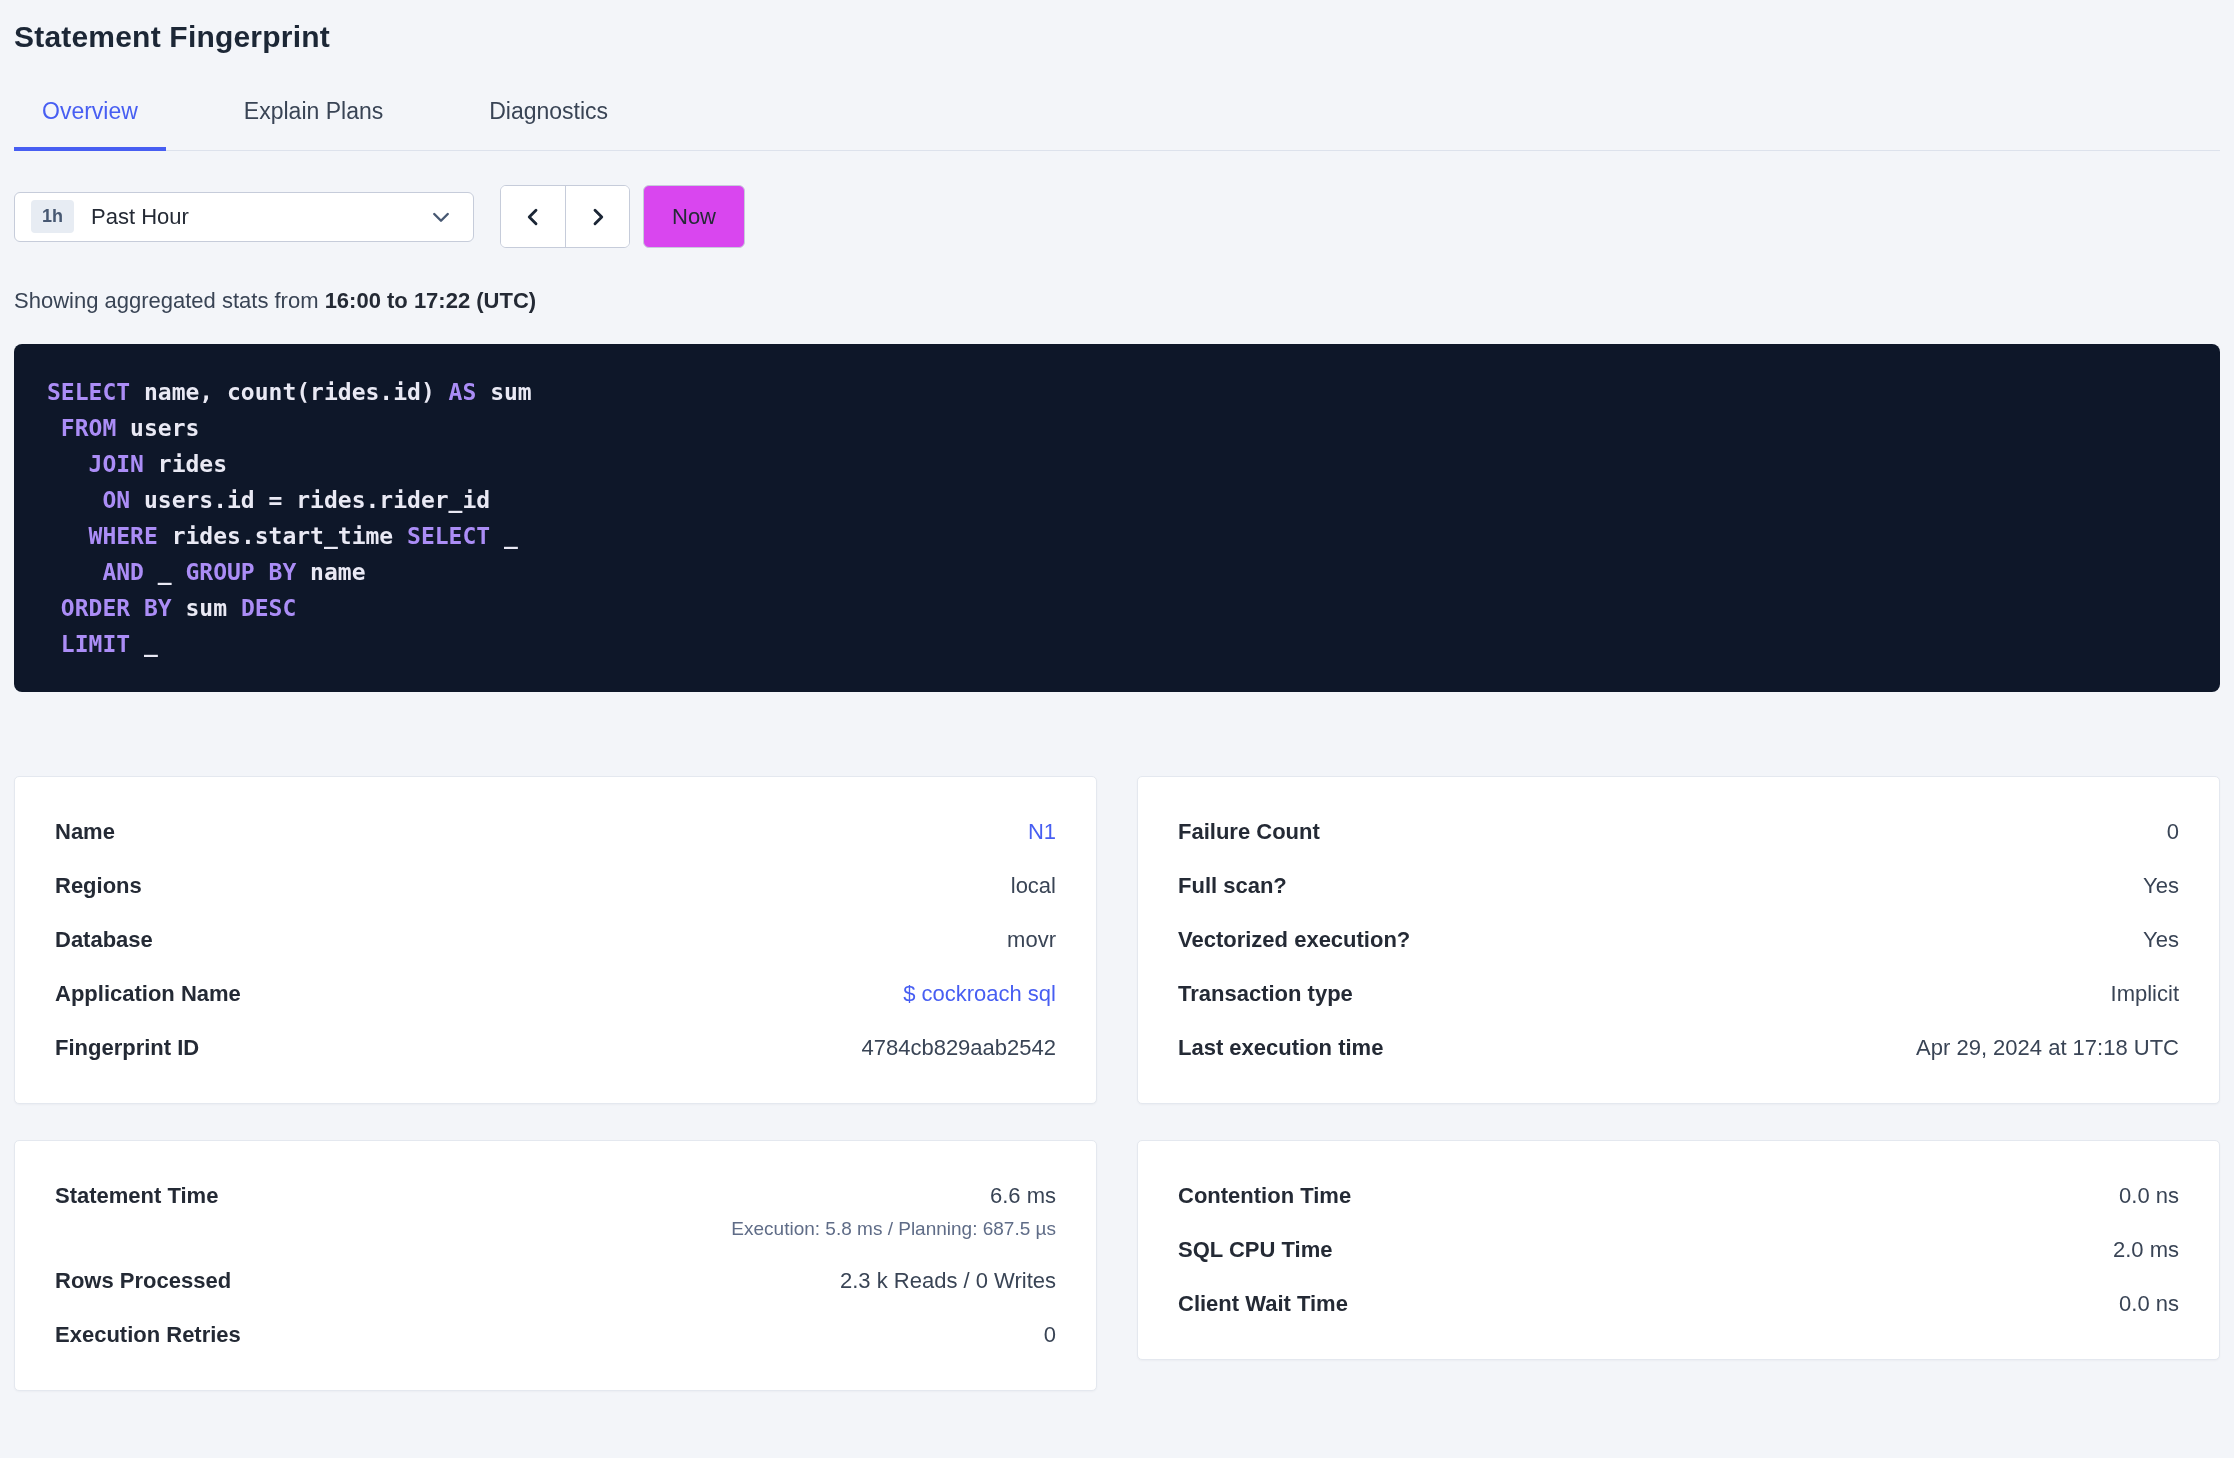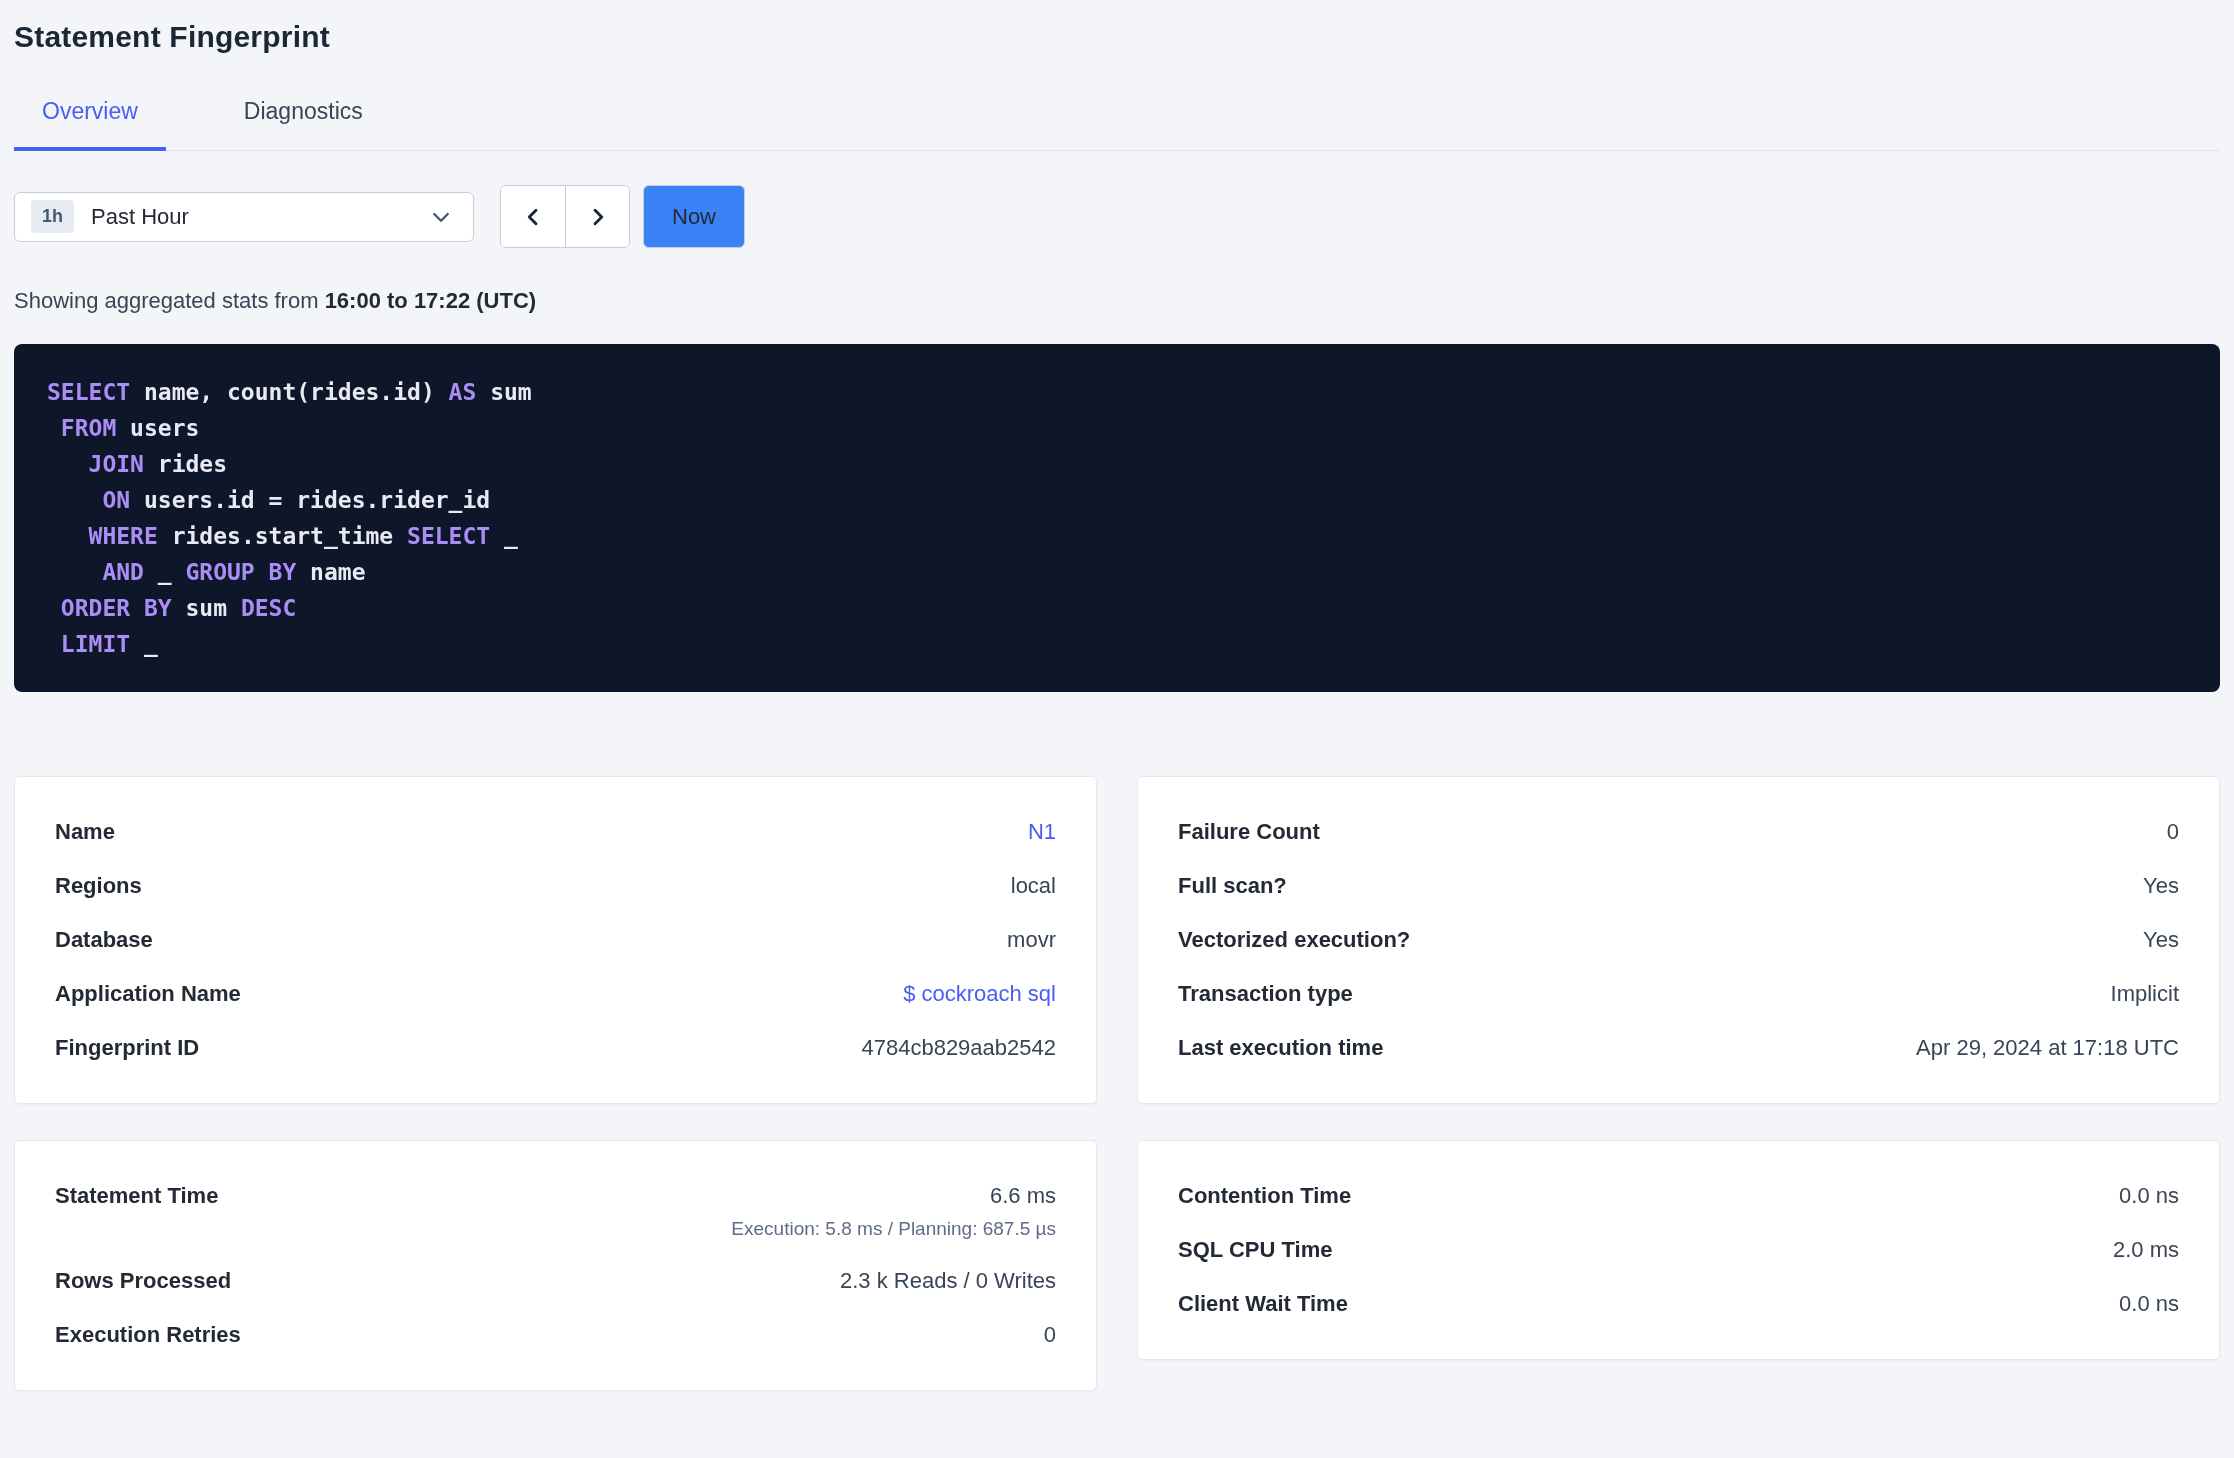--- a/index.html
+++ b/index.html
@@ -18,21 +18,21 @@
        border-bottom:4px solid transparent;margin-bottom:-1px;cursor:pointer;white-space:nowrap}
   .tab.active{color:var(--accent);border-bottom-color:var(--accent);font-weight:400}
   .controls{display:flex;align-items:center;margin-top:34px}
   .dropdown{width:460px;height:50px;background:#fff;border:1px solid #c6ccda;border-radius:6px;
             display:flex;align-items:center;padding:0 20px 0 16px;cursor:pointer}
   .badge{background:#e7ecf3;color:#475872;font-weight:700;font-size:18px;padding:6px 11px;border-radius:4px}
   .dd-label{font-size:22px;margin-left:17px;flex:1;color:#242a35}
   .btn-group{display:flex;margin-left:26px;border:1px solid #c6ccda;border-radius:6px;overflow:hidden;background:#fff;height:63px}
   .nav-btn{width:64px;height:100%;background:#fff;border:none;display:flex;align-items:center;justify-content:center;cursor:pointer}
   .nav-btn + .nav-btn{border-left:1px solid #c6ccda}
-  .now-btn{margin-left:13px;height:63px;padding:0 28px;font-size:22px;background:#3b82f6;border:1px solid #c6ccda;
+  .now-btn{margin-left:13px;height:63px;padding:0 28px;font-size:22px;background:#d946ef;border:1px solid #c6ccda;
            border-radius:6px;color:#242a35;font-family:inherit;cursor:pointer}
   .stats-line{margin-top:40px;font-size:22px;color:#394455}
   .stats-line b{color:#242a35;font-weight:700}
   .sql-box{margin-top:30px;background:var(--sql-bg);border-radius:8px;padding:30px 33px;
            font-family:"DejaVu Sans Mono",monospace;font-size:23px;line-height:36px;font-weight:700;color:var(--sql-fg)}
   .sql-line{white-space:pre}
   .kw{color:var(--kw)}
   .cards-row{display:flex;gap:40px;margin-top:84px;align-items:flex-start}
   .cards-row.second{margin-top:36px}
   .card{flex:1;background:#fff;border:1px solid #e4e8ef;border-radius:5px;padding:28px 40px;
@@ -46,20 +46,21 @@
 </style>
 </head>
 <body>
 
 <div class="page">
 
   <h1 class="page-title">Statement Fingerprint</h1>
 
   <div class="tabs">
       <div class="tab active">Overview</div>
+      <div class="tab">Explain Plans</div>
       <div class="tab">Diagnostics</div>
     </div>
 
   <div class="controls">
     <div class="dropdown">
       <span class="badge">1h</span>
       <span class="dd-label">Past Hour</span>
       <svg width="24" height="24" viewBox="0 0 16 16">
         <path d="M3.5 6l4.5 4.5L12.5 6" stroke="#475872" stroke-width="1.6" fill="none" stroke-linecap="round" stroke-linejoin="round"></path>
       </svg>

